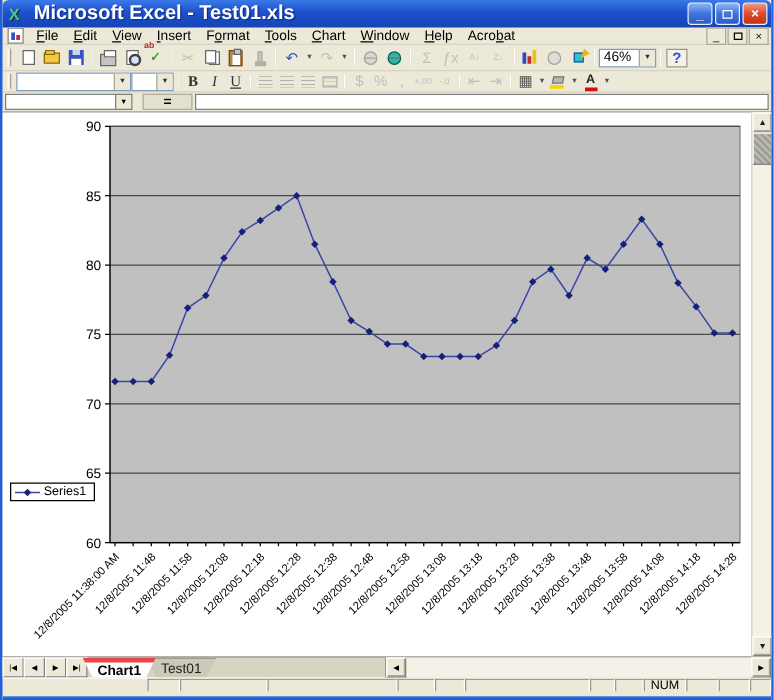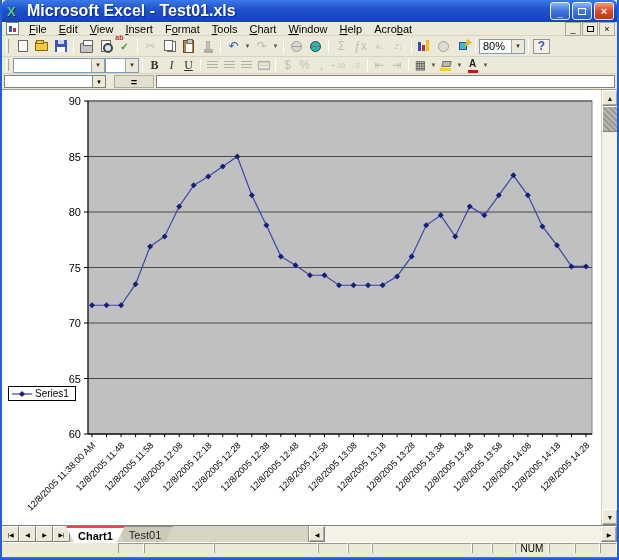--- a/index.html
+++ b/index.html
@@ -110,21 +110,21 @@
   .vthumb{ position:absolute; left:0; top:16px; width:16px; height:26px; background:#AFAFA7;
     background-image:repeating-linear-gradient(45deg,#9A9A92 0 2px,#B8B8B0 2px 4px);
     border:1px solid #fff; border-right-color:#808080; border-bottom-color:#808080; }
   
   .tabrow{ height:17px; display:flex; align-items:stretch; background:#D8D4C4; border-top:1px solid #808080; flex:0 0 auto; }
   .navbtn{ width:17px; background:#ECE9D8; border:1px solid #fff; border-right-color:#808080; border-bottom-color:#808080;
     font-size:6px; display:flex; align-items:center; justify-content:center; color:#000; }
   .tabs{ display:flex; width:238px; padding-left:4px; }
   .sheettab{ padding:1px 12px 0 12px; font-size:11px; display:flex; align-items:center;
     clip-path:polygon(0 0,100% 0,calc(100% - 8px) 100%,8px 100%); margin-left:-8px; }
-  .sheettab.active{ background:#fff; font-weight:bold; z-index:2; border-top:2px solid #ef4444; }
+  .sheettab.active{ background:#fff; font-weight:bold; z-index:2; border-top:4px solid #ef4444; }
   .sheettab.inactive{ background:#CDC9B8; color:#222; z-index:1; border-top:1px solid #909080; }
   .hscroll{ flex:1; position:relative; background:#F4F2E6; border-left:1px solid #9A9684; }
   .hbtn{ position:absolute; top:0; width:16px; height:16px; background:#ECE9D8; border:1px solid #fff;
     border-right-color:#808080; border-bottom-color:#808080; box-shadow:inset -1px -1px 0 #ACA899;
     font-size:6px; display:flex; align-items:center; justify-content:center; }
   .hscroll .left{ left:0; } .hscroll .right{ right:0; }
   
   .statusbar{ height:11px; display:flex; align-items:stretch; font-size:9px; border-top:1px solid #fff; flex:0 0 auto; }
   .ready{ width:116px; padding-left:20px; font-size:10px; display:flex; align-items:center; color:#000;margin-top:22px; }
   .spanel{ border-left:1px solid #9C9A8C; border-top:1px solid #9C9A8C; border-right:1px solid #fff;
@@ -244,21 +244,21 @@
         <span class="i-chart"></span>
       </div>
       <div class="tbtn dis">
         <span class="i-map"></span>
       </div>
       <div class="tbtn">
         <span class="i-draw"></span>
       </div>
       <div class="tsep"></div>
       <div class="combo" style="width: 46px;">
-        <div class="cval">80%</div>
+        <div class="cval">46%</div>
         <div class="carr">▼</div>
       </div>
       <div class="tsep"></div>
       <div class="tbtn">
         <span class="i-help">?</span>
       </div>
     </div>
 
   <div class="toolbar row2">
     <div class="handle"></div>

